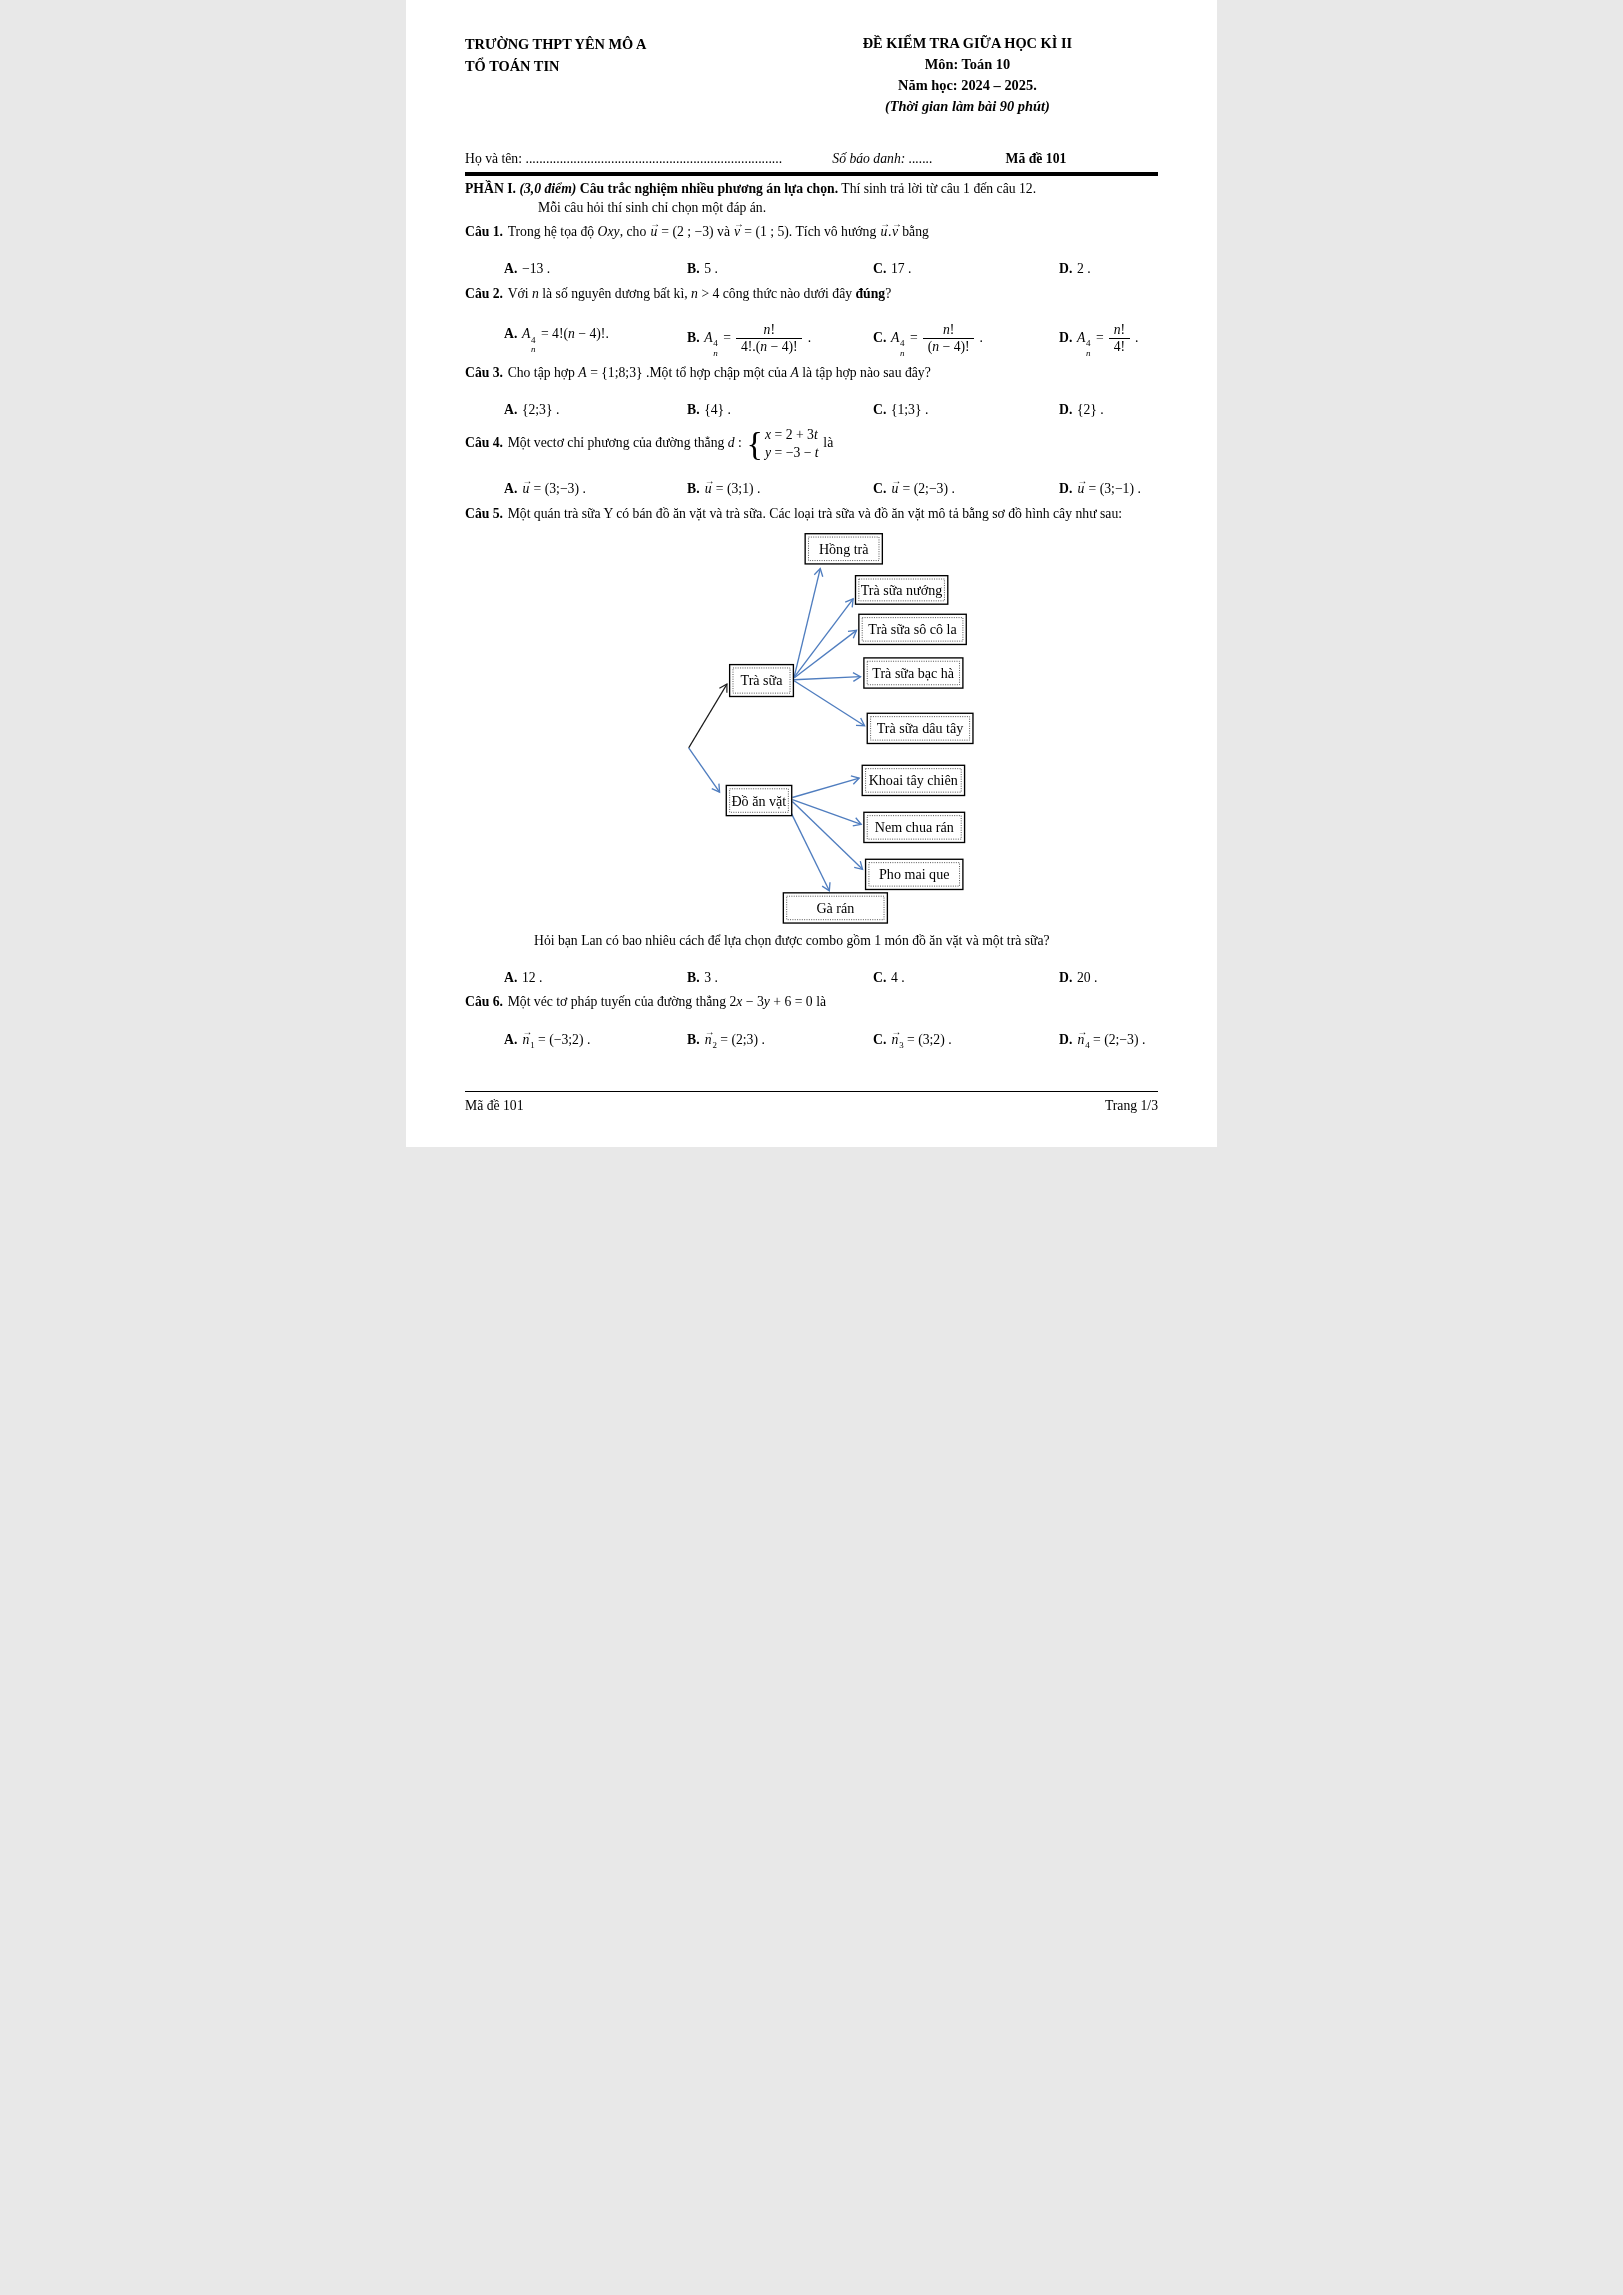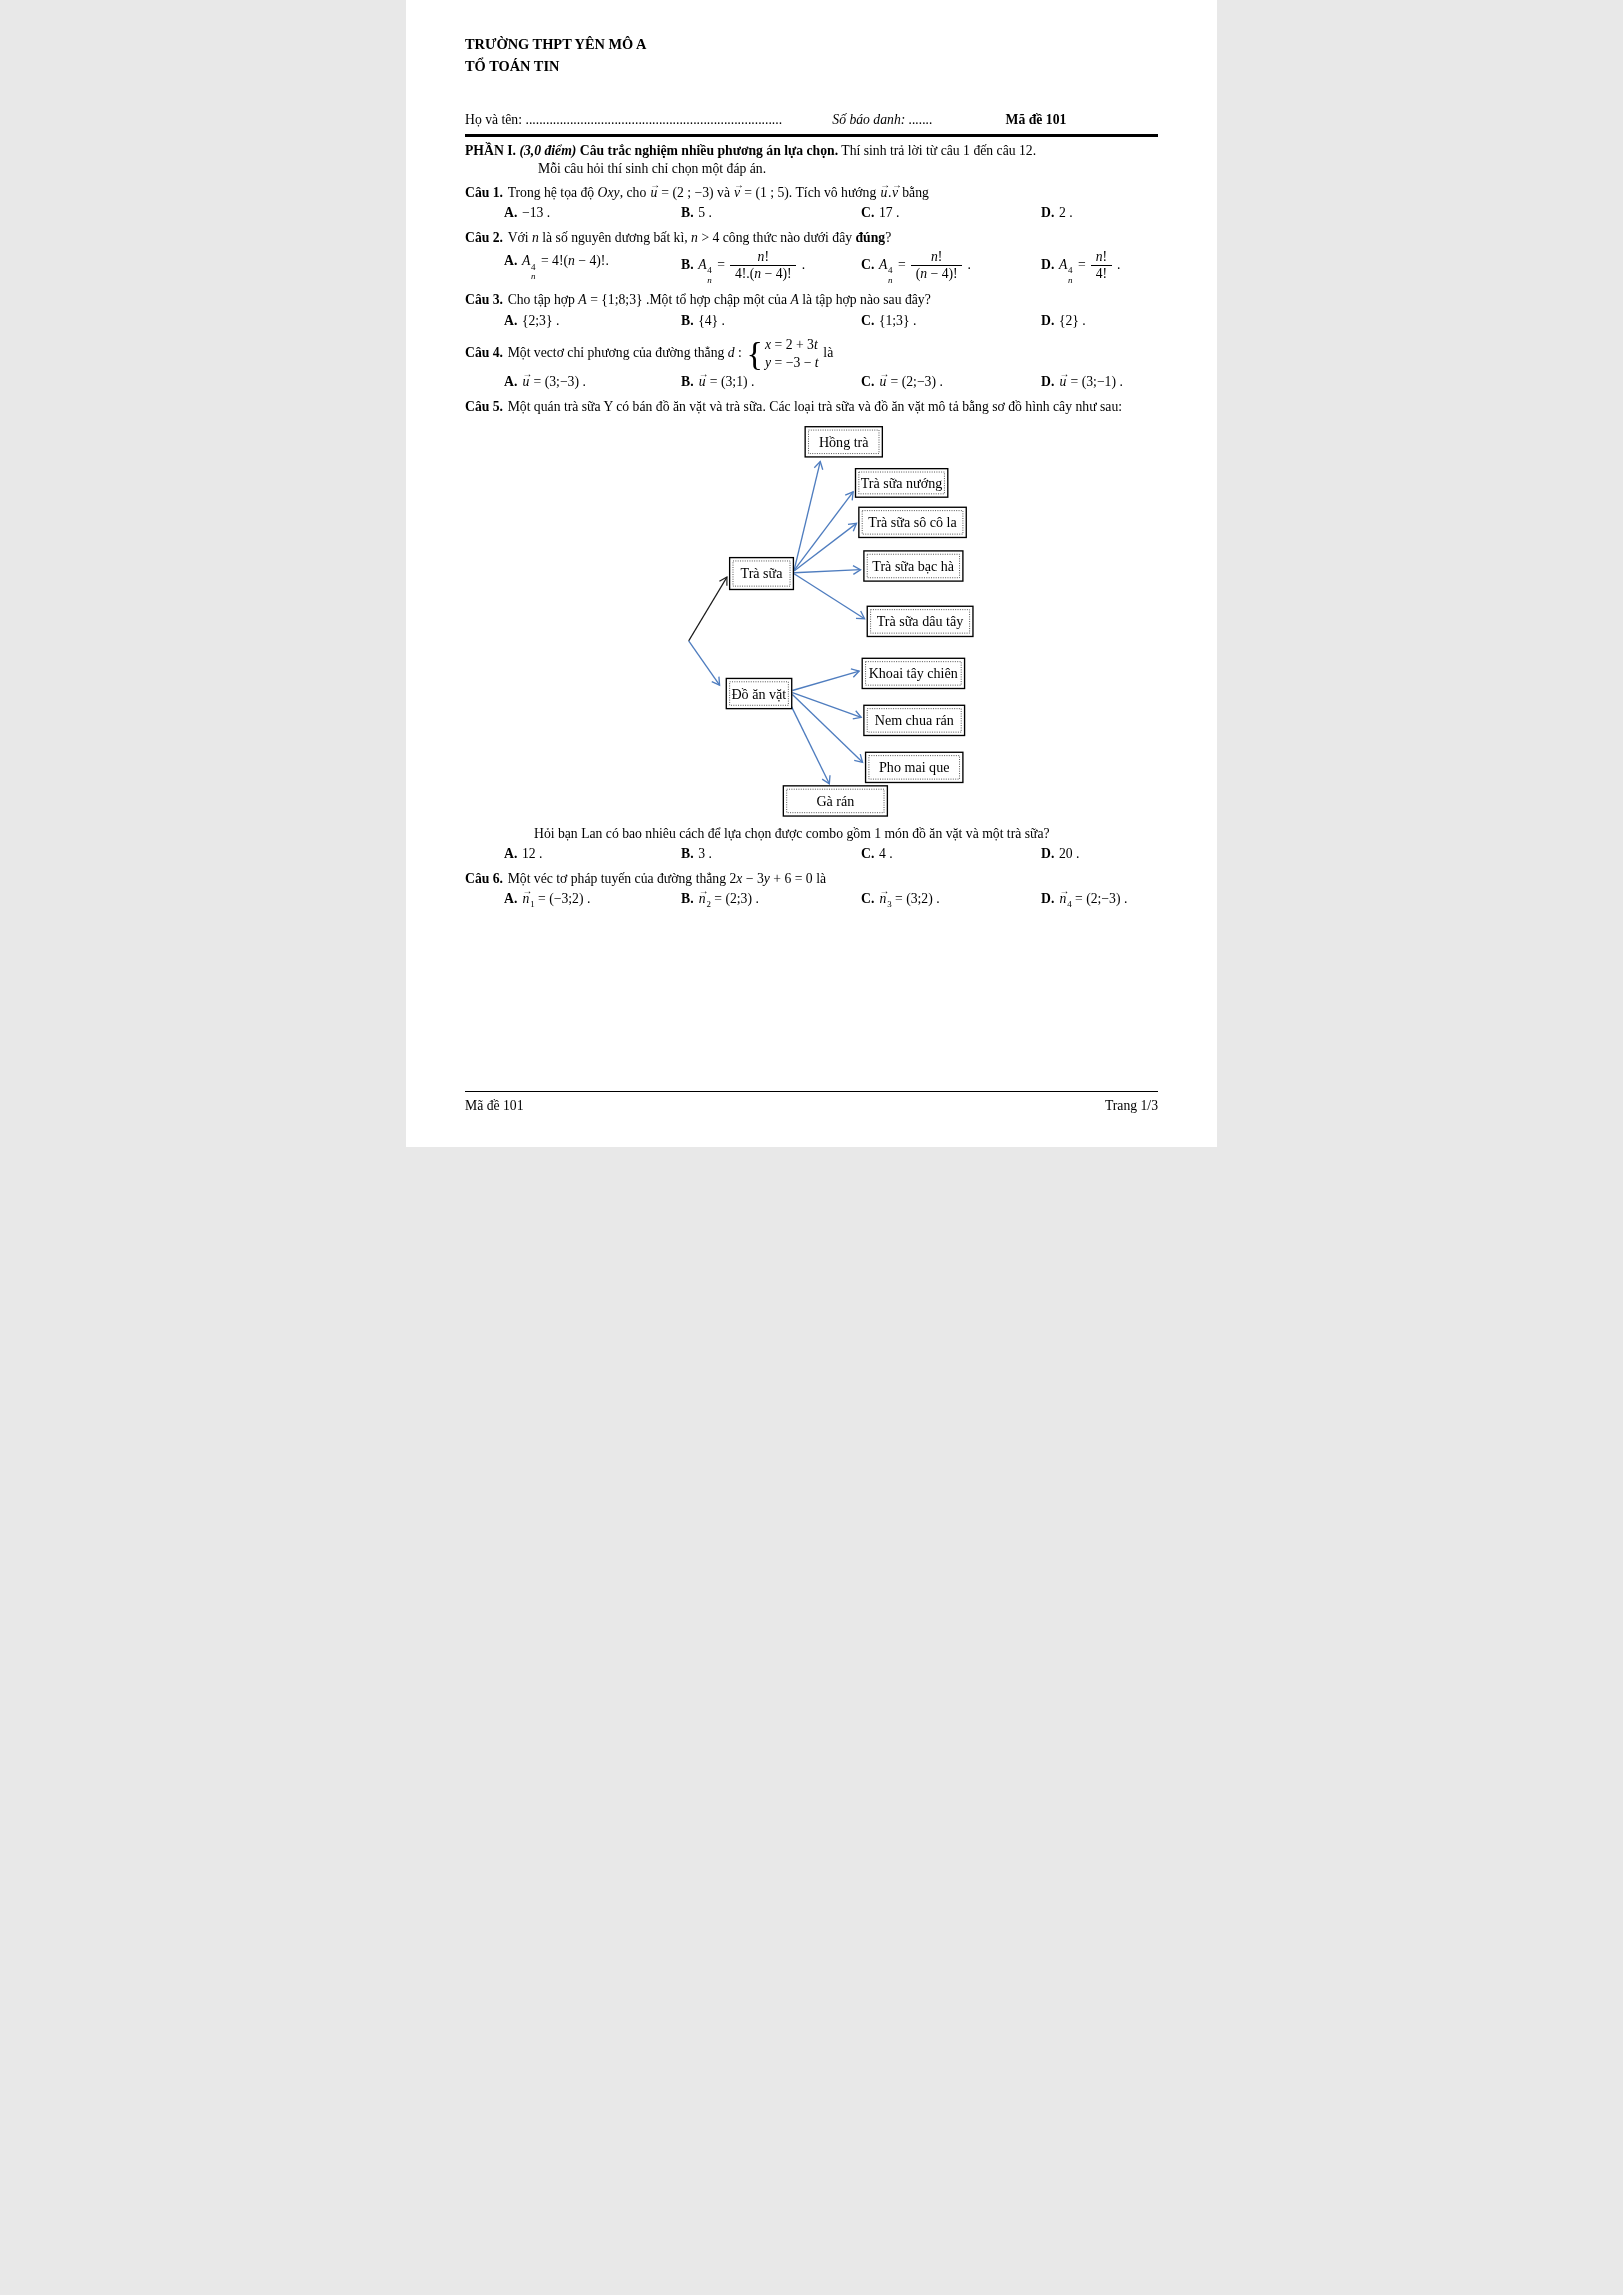--- a/index.html
+++ b/index.html
@@ -28,21 +28,21 @@
   .info-sbd{flex:0 0 25%;white-space:nowrap;font-style:italic;}
   .info-code{flex:1;font-weight:bold;}
 
   .rule{height:3.3px;background:#000;margin-top:4.6px;}
 
   .part-heading{margin-top:4.6px;}
   .part-line2{margin-left:73px;}
 
   .q{margin-top:5.9px;}
   .qlabel{margin-right:4.6px;text-align:right;}
-  .opts{display:grid;grid-template-columns:177px 180px 180px 1fr;padding-left:39px;margin-top:2px;align-items:center;}
+  .opts{display:grid;grid-template-columns:177px 180px 180px 1fr;padding-left:39px;margin-top:19px;align-items:center;gap:6px;}
   .opt{white-space:nowrap;}
   .opt b{margin-right:4.6px;}
 
   
   .it{font-style:italic;}
   .bd{font-weight:bold;}
   .bi{font-weight:bold;font-style:italic;margin-top:13px;}
   .vec{position:relative;font-style:italic;display:inline-block;padding:0 0.7px;}
   .vec .arr{position:absolute;left:8%;top:-0.62em;font-size:0.72em;font-style:normal;}
   sub,sup{font-size:0.65em;}
@@ -72,20 +72,26 @@
 <body>
 
 <div class="page">
   <div class="content">
 
     <div class="hdr">
       <div class="hdr-left">
         <div>TRƯỜNG THPT YÊN MÔ A</div>
         <div>TỔ TOÁN TIN</div>
       </div>
+      <div class="hdr-right">
+        <div>ĐỀ KIỂM TRA GIỮA HỌC KÌ II</div>
+        <div>Môn: Toán 10</div>
+        <div>Năm học: 2024 – 2025.</div>
+        <div class="hdr-duration">(Thời gian làm bài 90 phút)</div>
+      </div>
     </div>
 
     <div class="info">
       <div class="info-name"><span>Họ và tên: </span><span>...........................................................................</span></div>
       <div class="info-sbd"><span>Số báo danh: </span><span>.......</span></div>
       <div class="info-code">Mã đề 101</div>
     </div>
 
     <div class="rule"></div>
 

